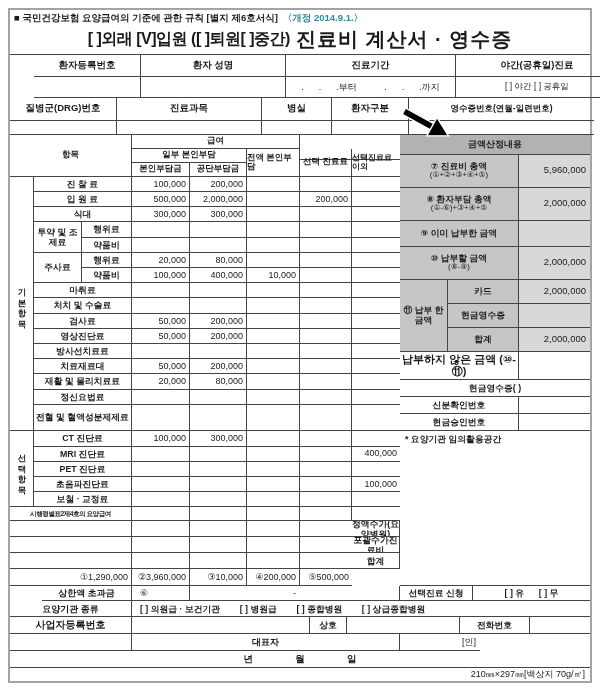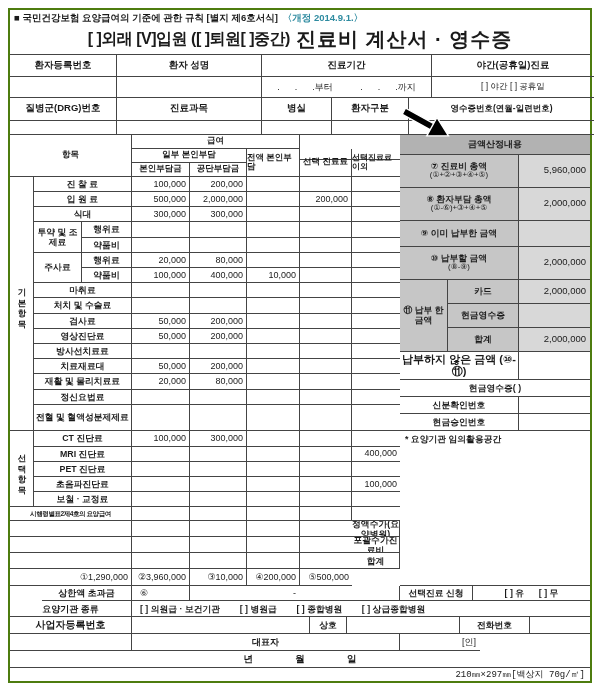--- a/index.html
+++ b/index.html
@@ -2,35 +2,35 @@
 <html><head>
 <meta charset="utf-8">
 <style>
   * { margin:0; padding:0; box-sizing:border-box; }
   body {
     width:600px; height:688px; background:#fff; position:relative;
     font-family:"Liberation Sans","DejaVu Sans",sans-serif; color:#1a1a1a;
     -webkit-font-smoothing:antialiased;
   }
   .form { position:absolute; left:8px; top:8px; width:584px; height:675px;
-          border:2px solid #4d7c0f; background:#fff; display:flex; flex-direction:column; }
+          border:2px solid #a3a3a3; background:#fff; display:flex; flex-direction:column; }
   .c { border-right:1px solid #444; border-bottom:1px solid #444;
        display:flex; align-items:center; justify-content:center;
        overflow:hidden; line-height:1.15; }
   .no-r { border-right:none; }
 
   .reg-line { height:16px; display:flex; align-items:center; padding:2px 4px 0 4px;
               font-size:9.5px; font-weight:700; white-space:pre; }
   .rev { margin-left:5px; }
   .title-line { height:29px; display:flex; align-items:center; justify-content:center;
                 border-bottom:1px solid #444; gap:6px; }
   .t-check { font-size:16px; font-weight:700; letter-spacing:-0.5px; }
   .t-main  { font-size:20px; font-weight:700; letter-spacing:1px; }
 
-  .info-a { display:grid; grid-template-columns:107px 145px 170px 162px; grid-template-rows:22px 21px; }
+  .info-a { display:grid; grid-template-columns:107px 145px 170px 162px; grid-template-rows:22px 21px;padding-left:24px; }
   .info-b { display:grid; grid-template-columns:107px 145px 70px 77px 185px; grid-template-rows:23px 14px; }
   .lab { font-size:9.5px; font-weight:700; text-align:center; }
   .val { font-size:9px; }
   .pre { white-space:pre; }
   .wrap2 { font-size:8.5px; line-height:1.1; padding:0 3px; text-align:center; }
 
   .main { display:flex; height:453px; }
   .left { width:390px; display:flex; flex-direction:column; }
   .lhead { display:grid; grid-template-columns:122px 58px 57px 53px 52px 48px;
            grid-template-rows:14px 14px 14px; font-size:8.5px; font-weight:700; }
@@ -69,21 +69,21 @@
   .free { flex:1; align-items:flex-start; justify-content:flex-start; padding:3px 5px;
           font-weight:700; border-right:none; }
 
   .cap-row { display:grid; grid-template-columns:122px 58px 210px 73px 1fr; height:15px; }
   .org-row { display:grid; grid-template-columns:122px 1fr; height:16px; }
   .biz-row { display:grid; grid-template-columns:122px 178px 37px 113px 70px 1fr; height:17px; }
   .addr-row{ display:grid; grid-template-columns:122px 268px 80px 1fr; height:17px; }
   .date-row{ height:17px; border-bottom:1px solid #444; display:flex; align-items:center;
              justify-content:center; font-size:9.5px; font-weight:700; white-space:pre; }
   .foot { height:13px; display:flex; align-items:center; justify-content:flex-end;
-          padding-right:5px; font-size:9px;font-family:Liberation Mono, monospace; }
+          padding-right:5px; font-size:9px; }
   .seal-cell { justify-content:space-between; padding:0 4px; }
   .left-opt { justify-content:flex-start; padding-left:8px; }
   .arrow-svg { position:absolute; left:388px; top:94px; pointer-events:none; }
 </style>
 </head>
 <body>
 
 <div class="form">
 
   <div class="reg-line">

